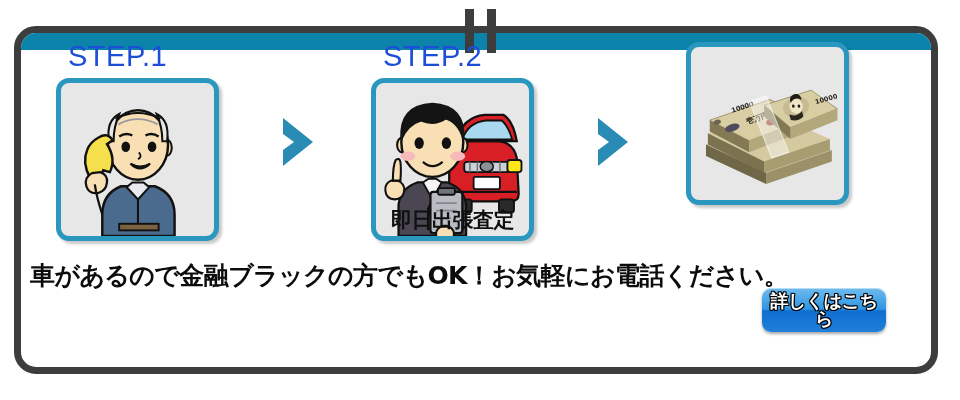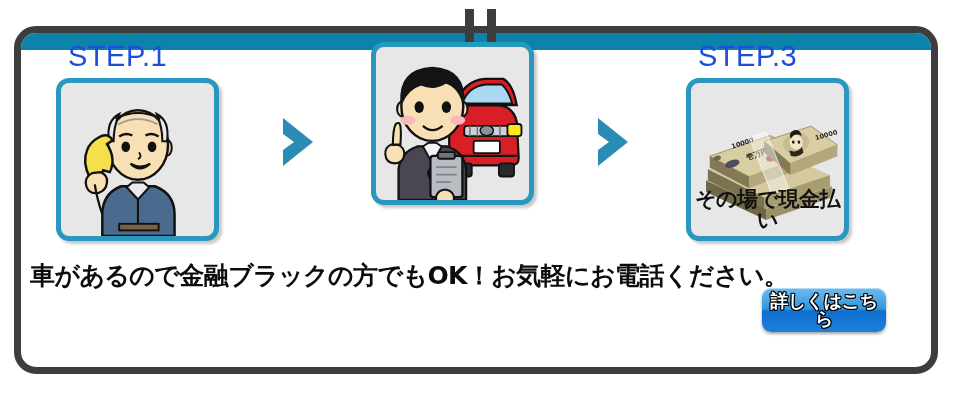--- a/index.html
+++ b/index.html
@@ -248,20 +248,21 @@
     </div>
   </div>
 
   <div class="chevron">
     <svg width="40" height="52" viewBox="0 0 40 52">
       <path d="M4 2 L34 26 L4 50 L4 34 L15 26 L4 18 Z" fill="#2a8cb4"></path>
     </svg>
   </div>
 
   <div class="step">
+    <div class="step-label">STEP.2</div>
     <div class="step-box">
       <svg class="art" viewBox="0 0 163 163">
 
         <g>
 
           <path d="M78 62 L128 62 Q146 62 150 80 L152 118 Q152 126 144 126 L78 126 Z" fill="#d81f26" stroke="#111" stroke-width="2.4"></path>
 
           <path d="M86 62 Q92 36 116 34 L136 34 Q146 40 150 62 Z" fill="#d81f26" stroke="#111" stroke-width="2.4"></path>
 
           <path d="M92 60 Q98 42 117 40 L134 40 Q141 46 145 60 Z" fill="#a8d9f0" stroke="#111" stroke-width="2"></path>
@@ -304,31 +305,31 @@
 
         <path d="M16 104 q-7 3 -6 11 q1 9 10 9 q9 0 10 -9 q1 -8 -7 -11 z" fill="#f9e0b4" stroke="#111" stroke-width="2.2"></path>
         <path d="M18 104 q0 -16 3 -22 q4 -3 5 2 q1 7 0 20 z" fill="#f9e0b4" stroke="#111" stroke-width="2.2"></path>
 
         <rect x="58" y="116" width="34" height="44" rx="3" fill="#b9bcc2" stroke="#111" stroke-width="2.4"></rect>
         <rect x="66" y="112" width="18" height="7" rx="2" fill="#6f747c" stroke="#111" stroke-width="2"></rect>
         <path d="M64 128 L86 128 M64 136 L86 136 M64 144 L80 144" stroke="#81858c" stroke-width="1.8"></path>
 
         <path d="M72 152 q-8 2 -8 9 q0 8 9 8 q10 0 10 -8 q0 -7 -8 -9 z" fill="#f9e0b4" stroke="#111" stroke-width="2.2"></path>
       </svg>
+      <div class="step-caption">即日出張査定</div>
     </div>
   </div>
 
   <div class="chevron">
     <svg width="40" height="52" viewBox="0 0 40 52">
       <path d="M4 2 L34 26 L4 50 L4 34 L15 26 L4 18 Z" fill="#2a8cb4"></path>
     </svg>
   </div>
 
   <div class="step">
-    <div class="step-label">STEP.3</div>
     <div class="step-box">
       <svg class="art" viewBox="0 0 163 163">
 
         <g>
           <path d="M16 104 L86 84 L150 110 L80 134 Z" fill="#c9bd95"></path>
           <path d="M16 104 L16 116 L80 146 L80 134 Z" fill="#6f6747"></path>
           <path d="M80 134 L80 146 L150 122 L150 110 Z" fill="#9b9067"></path>
         </g>
 
         <g>
@@ -360,21 +361,20 @@
           <path d="M106 58 q6 -6 12 0 q1 -7 -6 -8 q-7 1 -6 8 z" fill="#1f1c16" transform="rotate(-16 112 58)"></path>
           <ellipse cx="109" cy="63" rx="1.4" ry="1.8" fill="#1f1c16" transform="rotate(-16 109 63)"></ellipse>
           <ellipse cx="115" cy="63" rx="1.4" ry="1.8" fill="#1f1c16" transform="rotate(-16 115 63)"></ellipse>
           <path d="M105 70 q7 5 14 0 l0 6 q-7 4 -14 0 z" fill="#2c281f" transform="rotate(-16 112 72)"></path>
           <text x="133" y="61" font-family="DejaVu Sans, sans-serif" font-size="7" font-weight="bold" fill="#2a2620" transform="rotate(-16 133 61)">10000</text>
         </g>
 
         <path d="M62 58 L80 52 L104 112 L86 118 Z" fill="#ffffff" opacity="0.42"></path>
         <path d="M62 58 L80 52 L104 112 L86 118 Z" fill="none" stroke="#ffffff" stroke-width="1.2" opacity="0.6"></path>
       </svg>
-      <div class="step-caption">その場で現金払い</div>
     </div>
   </div>
 
 </div>
 
 <div id="bottom-copy">
   <div>車があるので金融ブラックの方でもOK！お気軽にお電話ください。</div>
 </div>
 
 <button id="cta">

